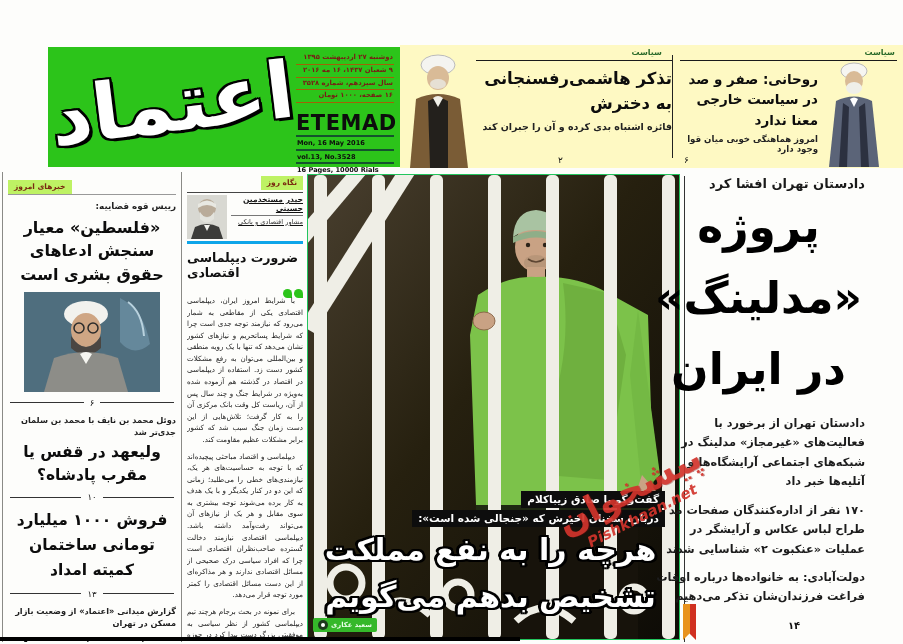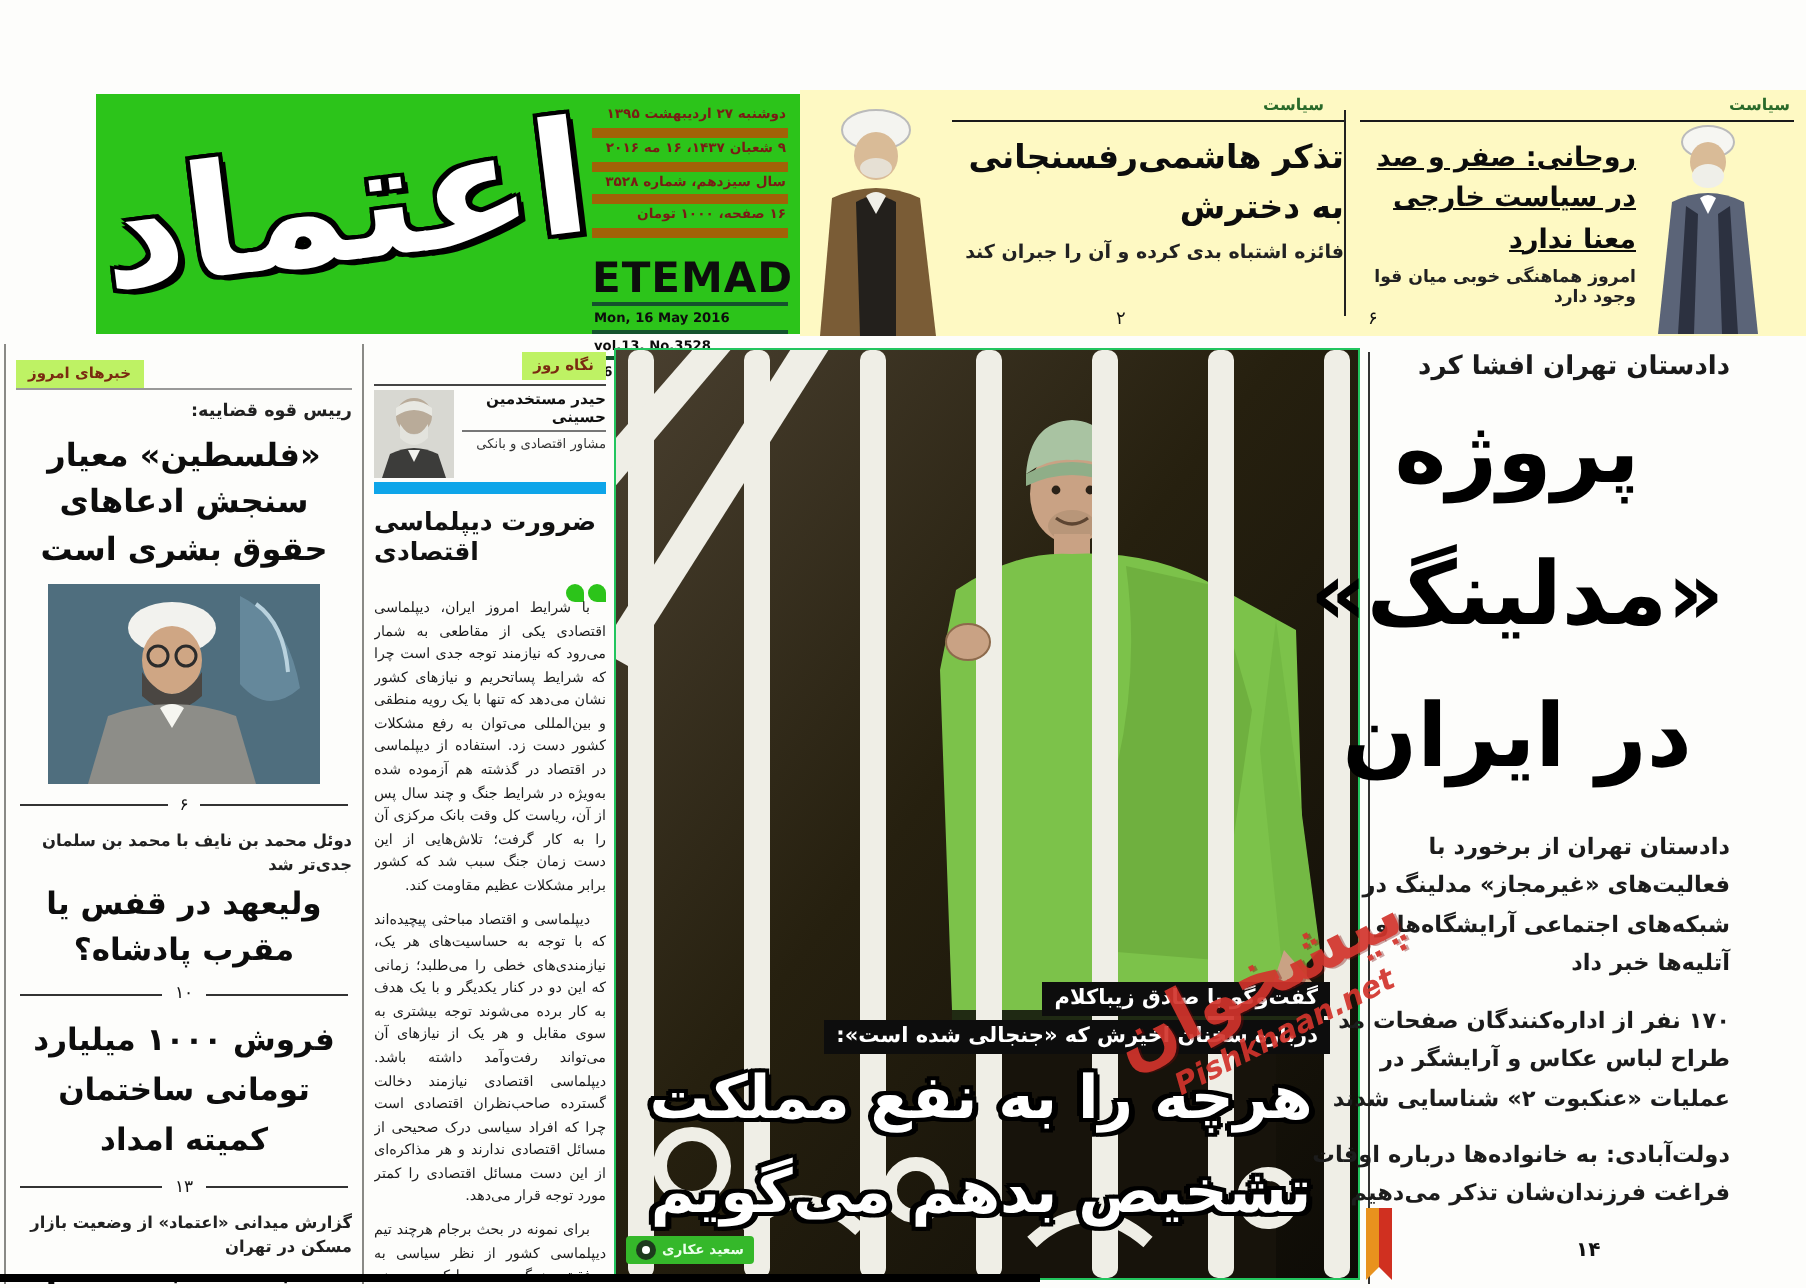--- a/index.html
+++ b/index.html
@@ -16,21 +16,21 @@
   .logo-box { left:48px; top:47px; width:352px; height:120px; background:#2cc41a; }
   .logo-callig {
     position:absolute; left:4px; top:-6px; width:240px; height:126px;
     display:flex; align-items:center; justify-content:center;
     font-size:78px; font-weight:bold; color:#fff;
     transform:rotate(-7deg) scaleX(1.05);
     text-shadow:2px 0 #000,-2px 0 #000,0 2px #000,0 -2px #000,2px 2px #000,-2px -2px #000,2px -2px #000,-2px 2px #000,3px 3px #000;
   }
   .date-col { position:absolute; left:248px; top:5px; width:98px; }
   .date-fa { font-size:6.8px; line-height:1.0; color:#7a1b15; text-align:right;
-             border-bottom:5px solid #a16207; padding:2px 1px 3px; font-weight:bold; }
+             border-bottom:1px solid #a16207; padding:2px 1px 3px; font-weight:bold; }
   .etemad-latin { margin-top:8px; font-size:21px; font-weight:bold; letter-spacing:.5px; color:#0d0d0d; text-align:left; }
   .date-en { font-size:6.6px; line-height:1.0; color:#0d0d0d; text-align:left;
              border-top:2px solid #14532d; padding:3px 1px 2px; font-weight:bold; }
   .date-en:first-of-type { border-top:2px solid #1a1a1a; }
 
   .band { left:400px; top:45px; width:503px; height:123px; background:#fef9c3; }
   .mh-story { position:absolute; top:0; height:123px; }
   .mh-label { position:absolute; top:3px; font-size:8px; color:#2a6a2a; font-weight:bold; }
   .mh-rule { position:absolute; top:15px; left:0; right:0; height:1px; background:#1a1a1a; }
   .mh-h { font-size:16.5px; font-weight:bold; color:#0d0d0d; line-height:1.5; text-align:right; }
@@ -45,21 +45,21 @@
                 padding:2px 6px 3px; display:inline-block; }
   .lc-label-row { text-align:left; direction:ltr; border-bottom:1px solid #999; }
   .kicker-sm { font-size:8.8px; font-weight:bold; color:#222; text-align:right; line-height:1.5; }
   .lc-h { font-size:15.5px; font-weight:bold; color:#0d0d0d; text-align:center; line-height:1.45; margin-top:3px; }
   .divider-num { display:flex; align-items:center; gap:6px; margin:6px 2px; }
   .divider-num .ln { flex:1; height:1px; background:#333; }
   .divider-num .n { font-size:8.5px; color:#111; }
 
   .opinion { left:187px; top:176px; width:116px; height:464px; overflow:hidden; }
   .op-label-row { text-align:left; direction:ltr; margin-bottom:2px; }
-  .op-author { display:flex; gap:4px; border-top:1px solid #444; border-bottom:6px solid #0ea5e9; padding:2px 0; }
+  .op-author { display:flex; gap:4px; border-top:1px solid #444; border-bottom:3px solid #0ea5e9; padding:2px 0;text-decoration:underline; }
   .op-author-txt { flex:1; }
   .op-name { font-size:7.6px; font-weight:bold; text-align:right; border-bottom:1px solid #777; padding-bottom:2px; }
   .op-role { font-size:6.6px; color:#333; text-align:right; padding-top:2px; }
   .op-h { font-size:12.5px; font-weight:bold; text-align:left; margin:6px 0 3px; }
   .quotes { text-align:right; height:12px; }
   .q { display:inline-block; width:9px; height:9px; background:#2cc41a; border-radius:50% 50% 0 50%; margin-left:2px; }
   .op-body { font-size:7.15px; line-height:1.62; text-align:justify; color:#1c1c1c; }
   .op-body p { margin-bottom:5px; text-indent:8px; }
 
   
@@ -145,21 +145,21 @@
       <svg class="abs" style="right:16px; top:16px;" width="66" height="106" viewBox="0 0 66 106">
         <ellipse cx="33" cy="10" rx="13" ry="8" fill="#f6f6f2" stroke="#bbb"></ellipse>
         <ellipse cx="33" cy="20" rx="9" ry="10" fill="#d9bb97"></ellipse>
         <ellipse cx="33" cy="27" rx="8" ry="6" fill="#efefe9"></ellipse>
         <path d="M8 106 L15 40 Q33 31 51 40 L58 106 Z" fill="#5b6478"></path>
         <path d="M22 42 L18 106 L26 106 L28 46 Z" fill="#2c3140"></path>
         <path d="M44 42 L48 106 L40 106 L38 46 Z" fill="#2c3140"></path>
         <path d="M29 38 L33 46 L37 38 Q33 35 29 38 Z" fill="#fff"></path>
       </svg>
       <div class="fa" style="position:absolute; left:0; top:24px; width:138px;">
-        <div class="mh-h" style="font-size:13.5px;text-decoration:underline;">
+        <div class="mh-h" style="font-size:13.5px;">
           <div>روحانی: صفر و صد</div>
           <div>در سیاست خارجی معنا ندارد</div>
         </div>
         <div class="mh-sub" style="font-size:8.6px;">امروز هماهنگی خوبی میان قوا وجود دارد</div>
       </div>
       <span class="mh-page" style="left:4px;">۶</span>
     </div>
   </div>
 
   <div class="abs vrule" style="left:2px; top:172px; height:470px;"></div>

